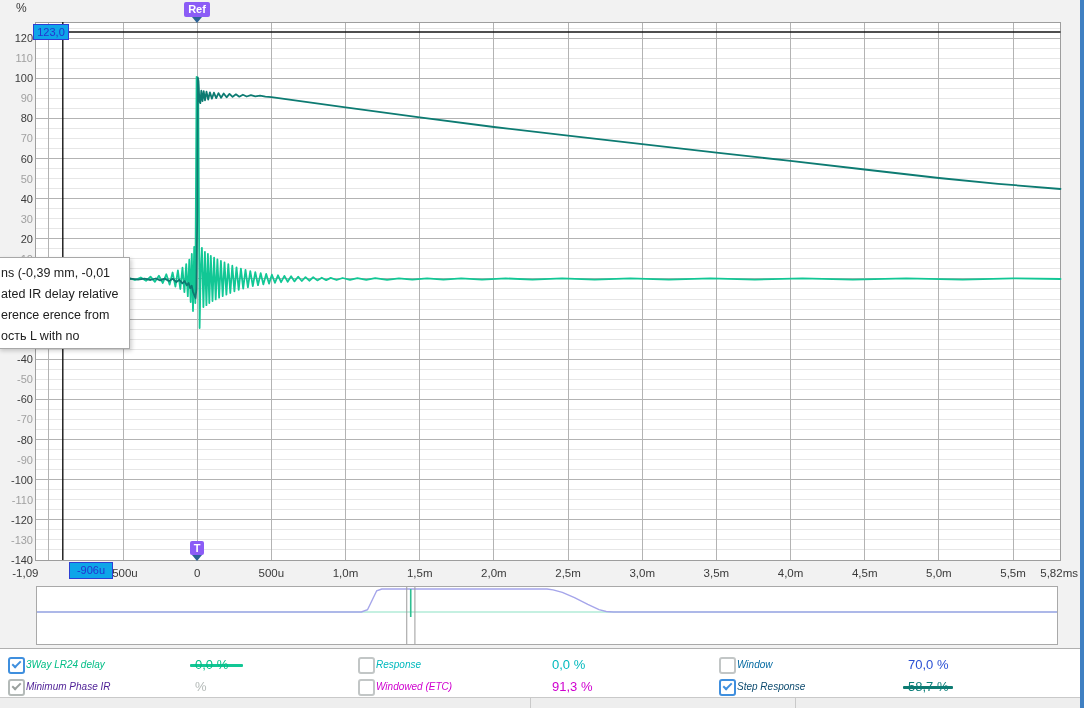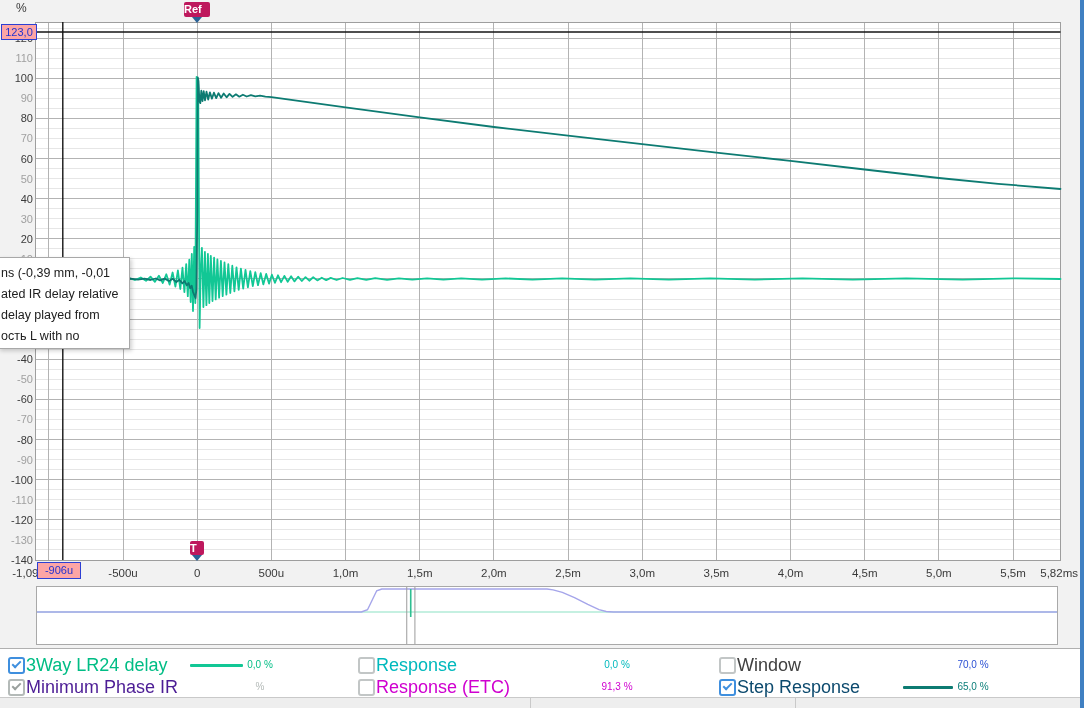--- a/index.html
+++ b/index.html
@@ -3,49 +3,49 @@
 <meta charset="utf-8">
 <style>
   html,body{margin:0;padding:0;}
   body{width:1084px;height:708px;overflow:hidden;background:#f2f2f2;
        font-family:"Liberation Sans",sans-serif;}
   .app{position:relative;width:1084px;height:708px;background:#f2f2f2;}
   svg text{font-family:"Liberation Sans",sans-serif;}
 
   .y-unit{position:absolute;left:16px;top:1px;font-size:12px;color:#3a3a3a;}
 
-  .flag{position:absolute;background:#be185d;color:#fff;font-weight:bold;
-        font-size:11px;text-align:left;border-radius:2px;z-index:6;}
+  .flag{position:absolute;background:#8b5cf6;color:#fff;font-weight:bold;
+        font-size:11px;text-align:center;border-radius:2px;z-index:6;}
   .flag-tail{position:absolute;width:0;height:0;z-index:6;
         border-left:5px solid transparent;border-right:5px solid transparent;
         border-top:6px solid #2b6295;}
   .ref-flag{left:184px;top:2px;width:26px;height:15px;line-height:15px;}
   .ref-tail{left:192px;top:17px;}
   .t-flag{left:190px;top:541px;width:14px;height:14px;line-height:14px;}
   .t-tail{left:192px;top:555px;}
 
-  .cursor-box{position:absolute;background:#fca5a5;border:1px solid #2d3fd3;
-        color:#2433cf;font-size:11px;text-align:center;z-index:7;}
+  .cursor-box{position:absolute;background:#0ea5e9;border:1px solid #2d3fd3;
+        color:#2433cf;font-size:11px;text-align:center;z-index:7;margin-left:32px;}
   .cursor-y{left:1px;top:24px;width:34px;height:14px;line-height:14px;}
   .cursor-x{left:37px;top:562px;width:42px;height:15px;line-height:15px;}
 
   .tooltip{position:absolute;left:-2px;top:257px;width:126px;height:80px;
         background:#fff;border:1px solid #a8a8a8;z-index:8;
         box-shadow:2px 2px 4px rgba(0,0,0,.18);
         font-size:12.5px;line-height:21px;color:#202020;
         padding:5px 2px 5px 2px;white-space:nowrap;overflow:hidden;}
   .tooltip span{display:block;}
 
   .overview{position:absolute;left:36px;top:586px;width:1022px;height:59px;
         background:#fff;border:1px solid #a9a9a9;box-sizing:border-box;}
 
   .legend{position:absolute;left:0;top:648px;width:1084px;height:48px;
         background:#ffffff;border-top:1px solid #b0b0b0;z-index:4;}
-  .lg-label{position:absolute;font-size:18px;line-height:16px;}
-  .lg-value{position:absolute;font-size:10px;line-height:16px;text-align:center;width:130px;}
+  .lg-label{position:absolute;font-size:10px;line-height:16px;font-style:italic;}
+  .lg-value{position:absolute;font-size:13px;line-height:16px;text-align:left;width:130px;}
   .lg-box{position:absolute;width:13px;height:13px;border-radius:3px;
         background:#fff;box-sizing:content-box;}
   .lg-check{position:absolute;left:2px;top:2px;width:7px;height:3px;
         border-left:2px solid;border-bottom:2px solid;transform:rotate(-45deg);}
   .lg-line{position:absolute;height:3px;border-radius:1px;}
 
   .statusbar{position:absolute;left:0;top:697px;width:1084px;height:11px;
         background:#eeeeee;border-top:1px solid #c9c9c9;z-index:4;}
   .sb-div{position:absolute;top:0;width:1px;height:11px;background:#c9c9c9;}
 
@@ -193,21 +193,21 @@
 
   <div class="flag t-flag">T</div>
   <div class="flag-tail t-tail"></div>
 
   <div class="cursor-box cursor-y">123,0</div>
   <div class="cursor-box cursor-x">-906u</div>
 
   <div class="tooltip">
     <span>ns (-0,39 mm, -0,01</span>
     <span>ated IR delay relative</span>
-    <span>delay played from</span>
+    <span>erence erence from</span>
     <span>ость L with no</span>
   </div>
 
   <div class="overview">
     <svg id="ovSvg" width="1020" height="57">
         <line x1="0" x2="1020" y1="25" y2="25" stroke="#8ce2c3" stroke-width="1.2"></line>
         <polyline points="0.0,25.0 324.4,25.0 330.5,22.7 335.6,12.3 339.7,3.8 344.8,2.0 510.0,2.0 516.1,2.9 525.3,5.4 537.5,10.7 550.8,17.4 562.0,22.7 569.2,24.5 576.3,25.0 1020.0,25.0" fill="none" stroke="#a5a5ea" stroke-width="1.4"></polyline>
         <line x1="369.75" x2="369.75" y1="0" y2="57" stroke="#9b9b9b" stroke-width="1"></line>
         <line x1="377.90999999999997" x2="377.90999999999997" y1="0" y2="57" stroke="#9b9b9b" stroke-width="1"></line>
         <line x1="373.728" x2="373.728" y1="2" y2="30" stroke="#2fbf92" stroke-width="1.6"></line>
@@ -223,31 +223,31 @@
       <span class="lg-value" style="left: 195px; top: 8px; color: rgb(0, 189, 133);">0,0 %</span>
       <div class="lg-box" style="left: 8px; top: 30px; border: 2px solid rgb(180, 186, 184);">
         <span class="lg-check" style="border-color: rgb(154, 160, 158);"></span>
       </div>
       <span class="lg-label" style="left: 26px; top: 30px; color: #4c1d95;">Minimum Phase IR</span>
       <span class="lg-value" style="left: 195px; top: 30px; color: rgb(180, 186, 184);">%</span>
       <div class="lg-box" style="left: 358px; top: 8px; border: 2px solid rgb(194, 198, 198);"></div>
       <span class="lg-label" style="left: 376px; top: 8px; color: rgb(0, 185, 189);">Response</span>
       <span class="lg-value" style="left: 552px; top: 8px; color: rgb(0, 185, 189);">0,0 %</span>
       <div class="lg-box" style="left: 358px; top: 30px; border: 2px solid rgb(194, 198, 198);"></div>
-      <span class="lg-label" style="left: 376px; top: 30px; color: rgb(207, 0, 207);">Response (ETC)</span>
+      <span class="lg-label" style="left: 376px; top: 30px; color: rgb(207, 0, 207);">Windowed (ETC)</span>
       <span class="lg-value" style="left: 552px; top: 30px; color: rgb(207, 0, 207);">91,3 %</span>
       <div class="lg-box" style="left: 719px; top: 8px; border: 2px solid rgb(194, 198, 198);"></div>
-      <span class="lg-label" style="left: 737px; top: 8px; color: #404040;">Window</span>
+      <span class="lg-label" style="left: 737px; top: 8px; color: #0369a1;">Window</span>
       <span class="lg-value" style="left: 908px; top: 8px; color: rgb(43, 80, 212);">70,0 %</span>
       <div class="lg-box" style="left: 719px; top: 30px; border: 2px solid rgb(63, 143, 222);">
         <span class="lg-check" style="border-color: rgb(63, 143, 222);"></span>
       </div>
       <span class="lg-label" style="left: 737px; top: 30px; color: #0c4a6e; text-align: center;">Step Response</span>
       <div class="lg-line" style="left: 903px; top: 37px; width: 50px; background: rgb(13, 123, 114);"></div>
-      <span class="lg-value" style="left: 908px; top: 30px; color: rgb(11, 126, 121);">65,0 %</span>
+      <span class="lg-value" style="left: 908px; top: 30px; color: rgb(11, 126, 121);">58,7 %</span>
     </div>
 
   <div class="statusbar">
     <div class="sb-div" style="left:530px;"></div>
     <div class="sb-div" style="left:795px;"></div>
   </div>
 
   <div class="right-accent"></div>
 </div>
 

